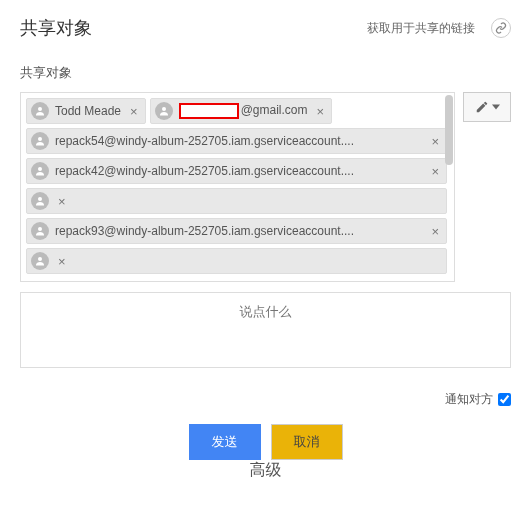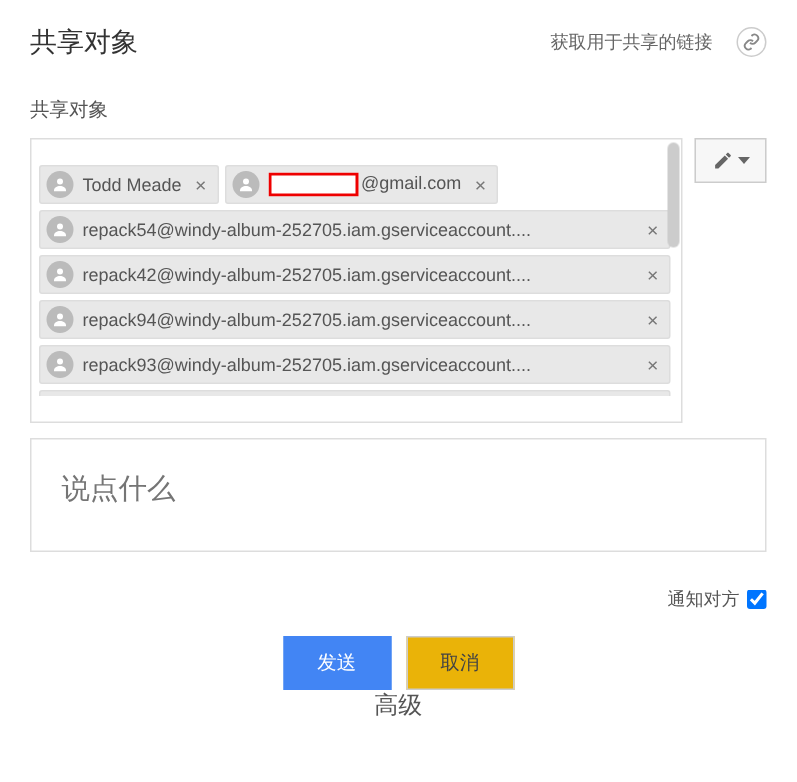--- a/index.html
+++ b/index.html
@@ -48,21 +48,21 @@
     }
     .share-row {
       display: flex;
       gap: 8px;
       margin-bottom: 10px;
     }
     .chips-container {
       flex: 1;
       border: 1px solid #ddd;
       background: #fff;
-      padding: 17px 5px;
+      padding: 5px 5px;
       height: 190px;
       overflow: hidden;
       position: relative;
     }
     .chips-scroll {
       height: 100%;
       overflow-y: auto;
       padding-right: 2px;
     }
     .chip-line {
@@ -135,26 +135,27 @@
       display: flex;
       align-items: center;
       justify-content: center;
       gap: 3px;
       cursor: pointer;
     }
     .message-box {
       width: 100%;
       height: 76px;
       border: 1px solid #ddd;
-      padding: 20px;
-      font-size: 19px;
+      padding: 10px;
+      font-size: 13px;
       color: #aaa;
       resize: none;
       font-family: inherit;
       margin-bottom: 20px;
+      text-align: center;
     }
     .notify-row {
       text-align: right;
       font-size: 12px;
       color: #555;
       margin-bottom: 16px;
       display: flex;
       justify-content: flex-end;
       align-items: center;
       gap: 5px;
@@ -256,21 +257,20 @@
           </span>
         </div>
         <div class="chip-line">
           <span class="chip full">
             <span class="avatar">
               <svg width="12" height="12" viewBox="0 0 24 24" fill="#fff">
                 <circle cx="12" cy="8" r="4"></circle>
                 <path d="M4 20c0-4 4-6 8-6s8 2 8 6v1H4z"></path>
               </svg>
             </span>
-            <span class="label">repack94@windy-album-252705.iam.gserviceaccount....</span>
             <span class="remove">×</span>
           </span>
         </div>
         <div class="chip-line">
           <span class="chip full">
             <span class="avatar">
               <svg width="12" height="12" viewBox="0 0 24 24" fill="#fff">
                 <circle cx="12" cy="8" r="4"></circle>
                 <path d="M4 20c0-4 4-6 8-6s8 2 8 6v1H4z"></path>
               </svg>

